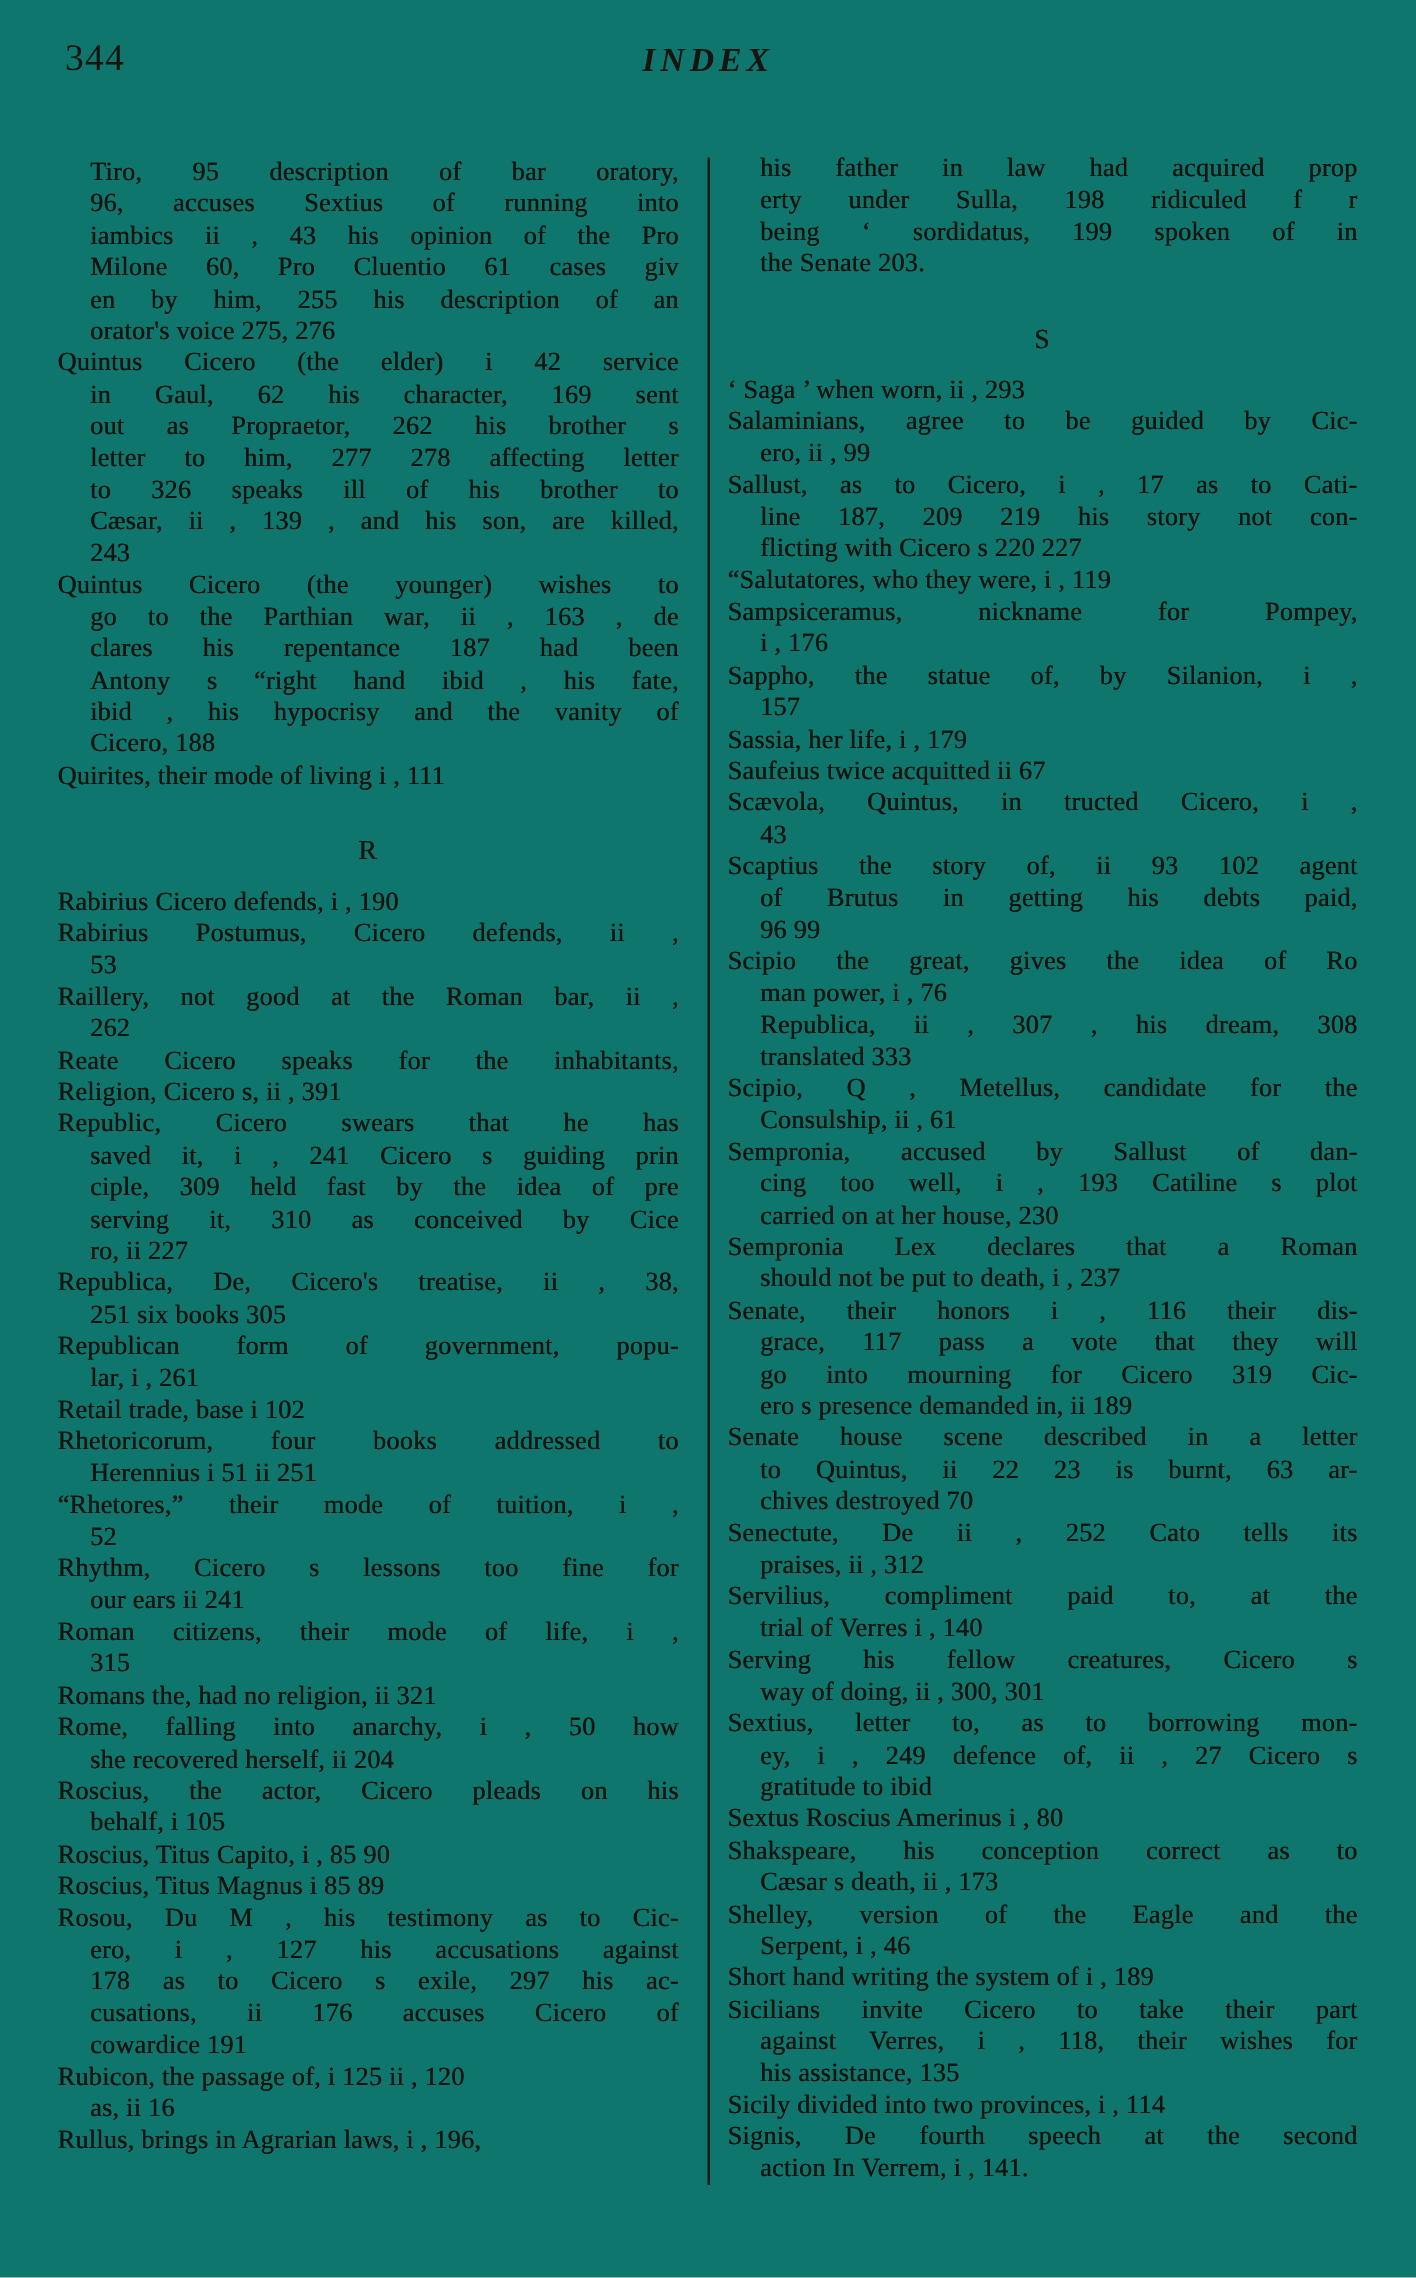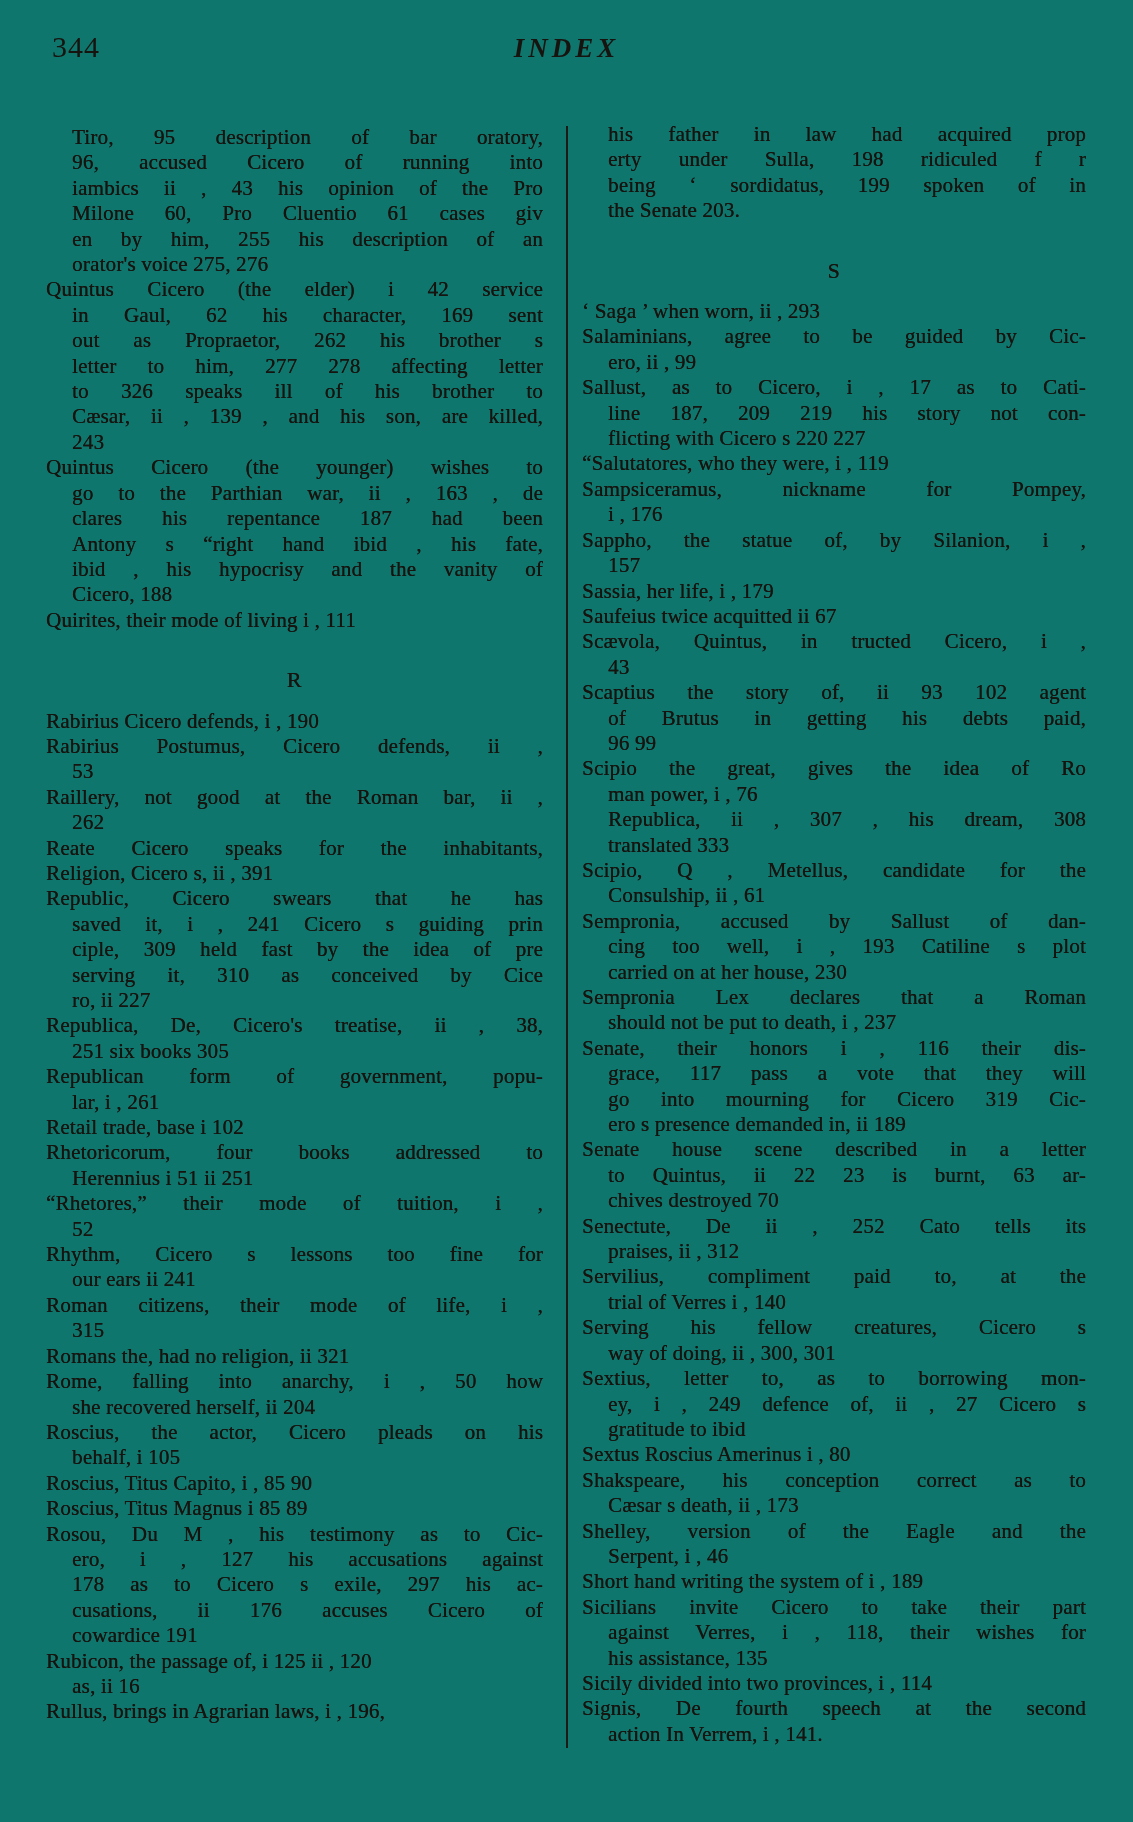--- a/index.html
+++ b/index.html
@@ -45,21 +45,21 @@
 </head>
 <body>
 
 <div class="page">
   <div class="pagenum">344</div>
   <div class="header">INDEX</div>
   <div class="rule"></div>
   <div class="col col-left" id="left-column">
       <div class="blk">
         <div class="ln ind">Tiro, 95 description of bar oratory,</div>
-        <div class="ln ind">96, accused Cicero of running into</div>
+        <div class="ln ind">96, accuses Sextius of running into</div>
         <div class="ln ind">iambics ii , 43 his opinion of the Pro</div>
         <div class="ln ind">Milone 60, Pro Cluentio 61 cases giv</div>
         <div class="ln ind">en by him, 255 his description of an</div>
         <div class="ln ind fin">orator's voice 275, 276</div>
       </div>
       <div class="blk">
         <div class="ln">Quintus Cicero (the elder) i 42 service</div>
         <div class="ln ind">in Gaul, 62 his character, 169 sent</div>
         <div class="ln ind">out as Propraetor, 262 his brother s</div>
         <div class="ln ind">letter to him, 277 278 affecting letter</div>

